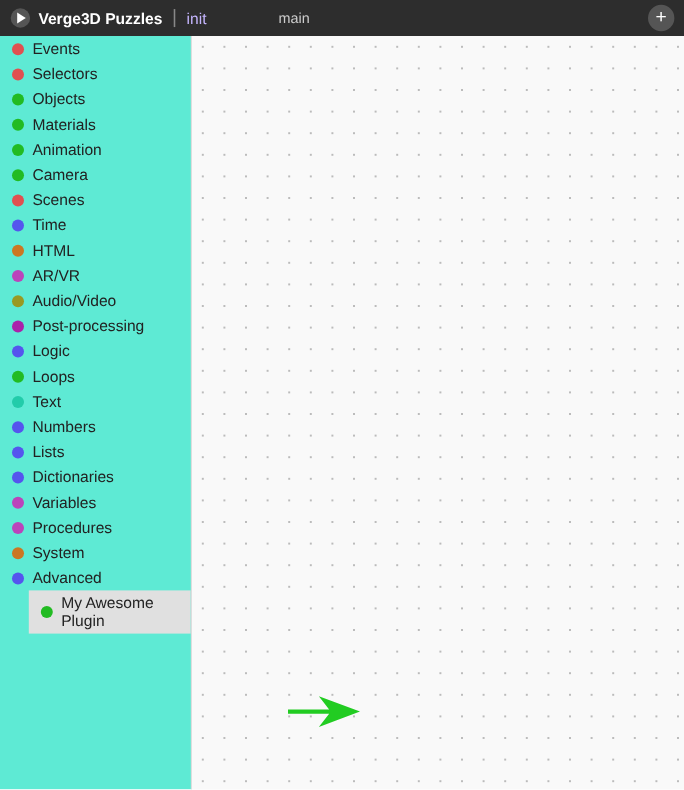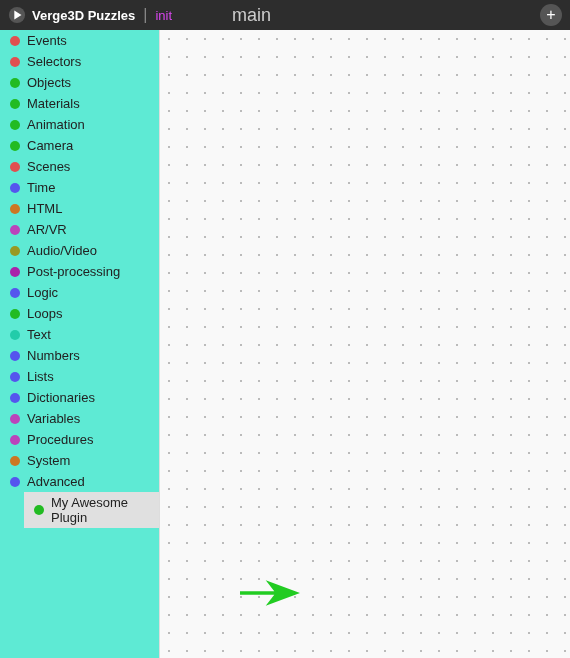--- a/index.html
+++ b/index.html
@@ -25,24 +25,24 @@
       font-weight: bold;
       color: #fff;
     }
     #header .divider {
       color: #888;
       margin: 0 8px;
       font-size: 16px;
     }
     #header .tab-init {
       font-size: 13px;
-      color: #d946ef;
+      color: #c4b5fd;
     }
     #header .tab-main {
-      font-size: 18px;
+      font-size: 12px;
       color: #ccc;
       margin-left: 60px;
     }
     #header .add-btn {
       margin-left: auto;
       width: 22px;
       height: 22px;
       border-radius: 50%;
       background: #555;
       color: #fff;

